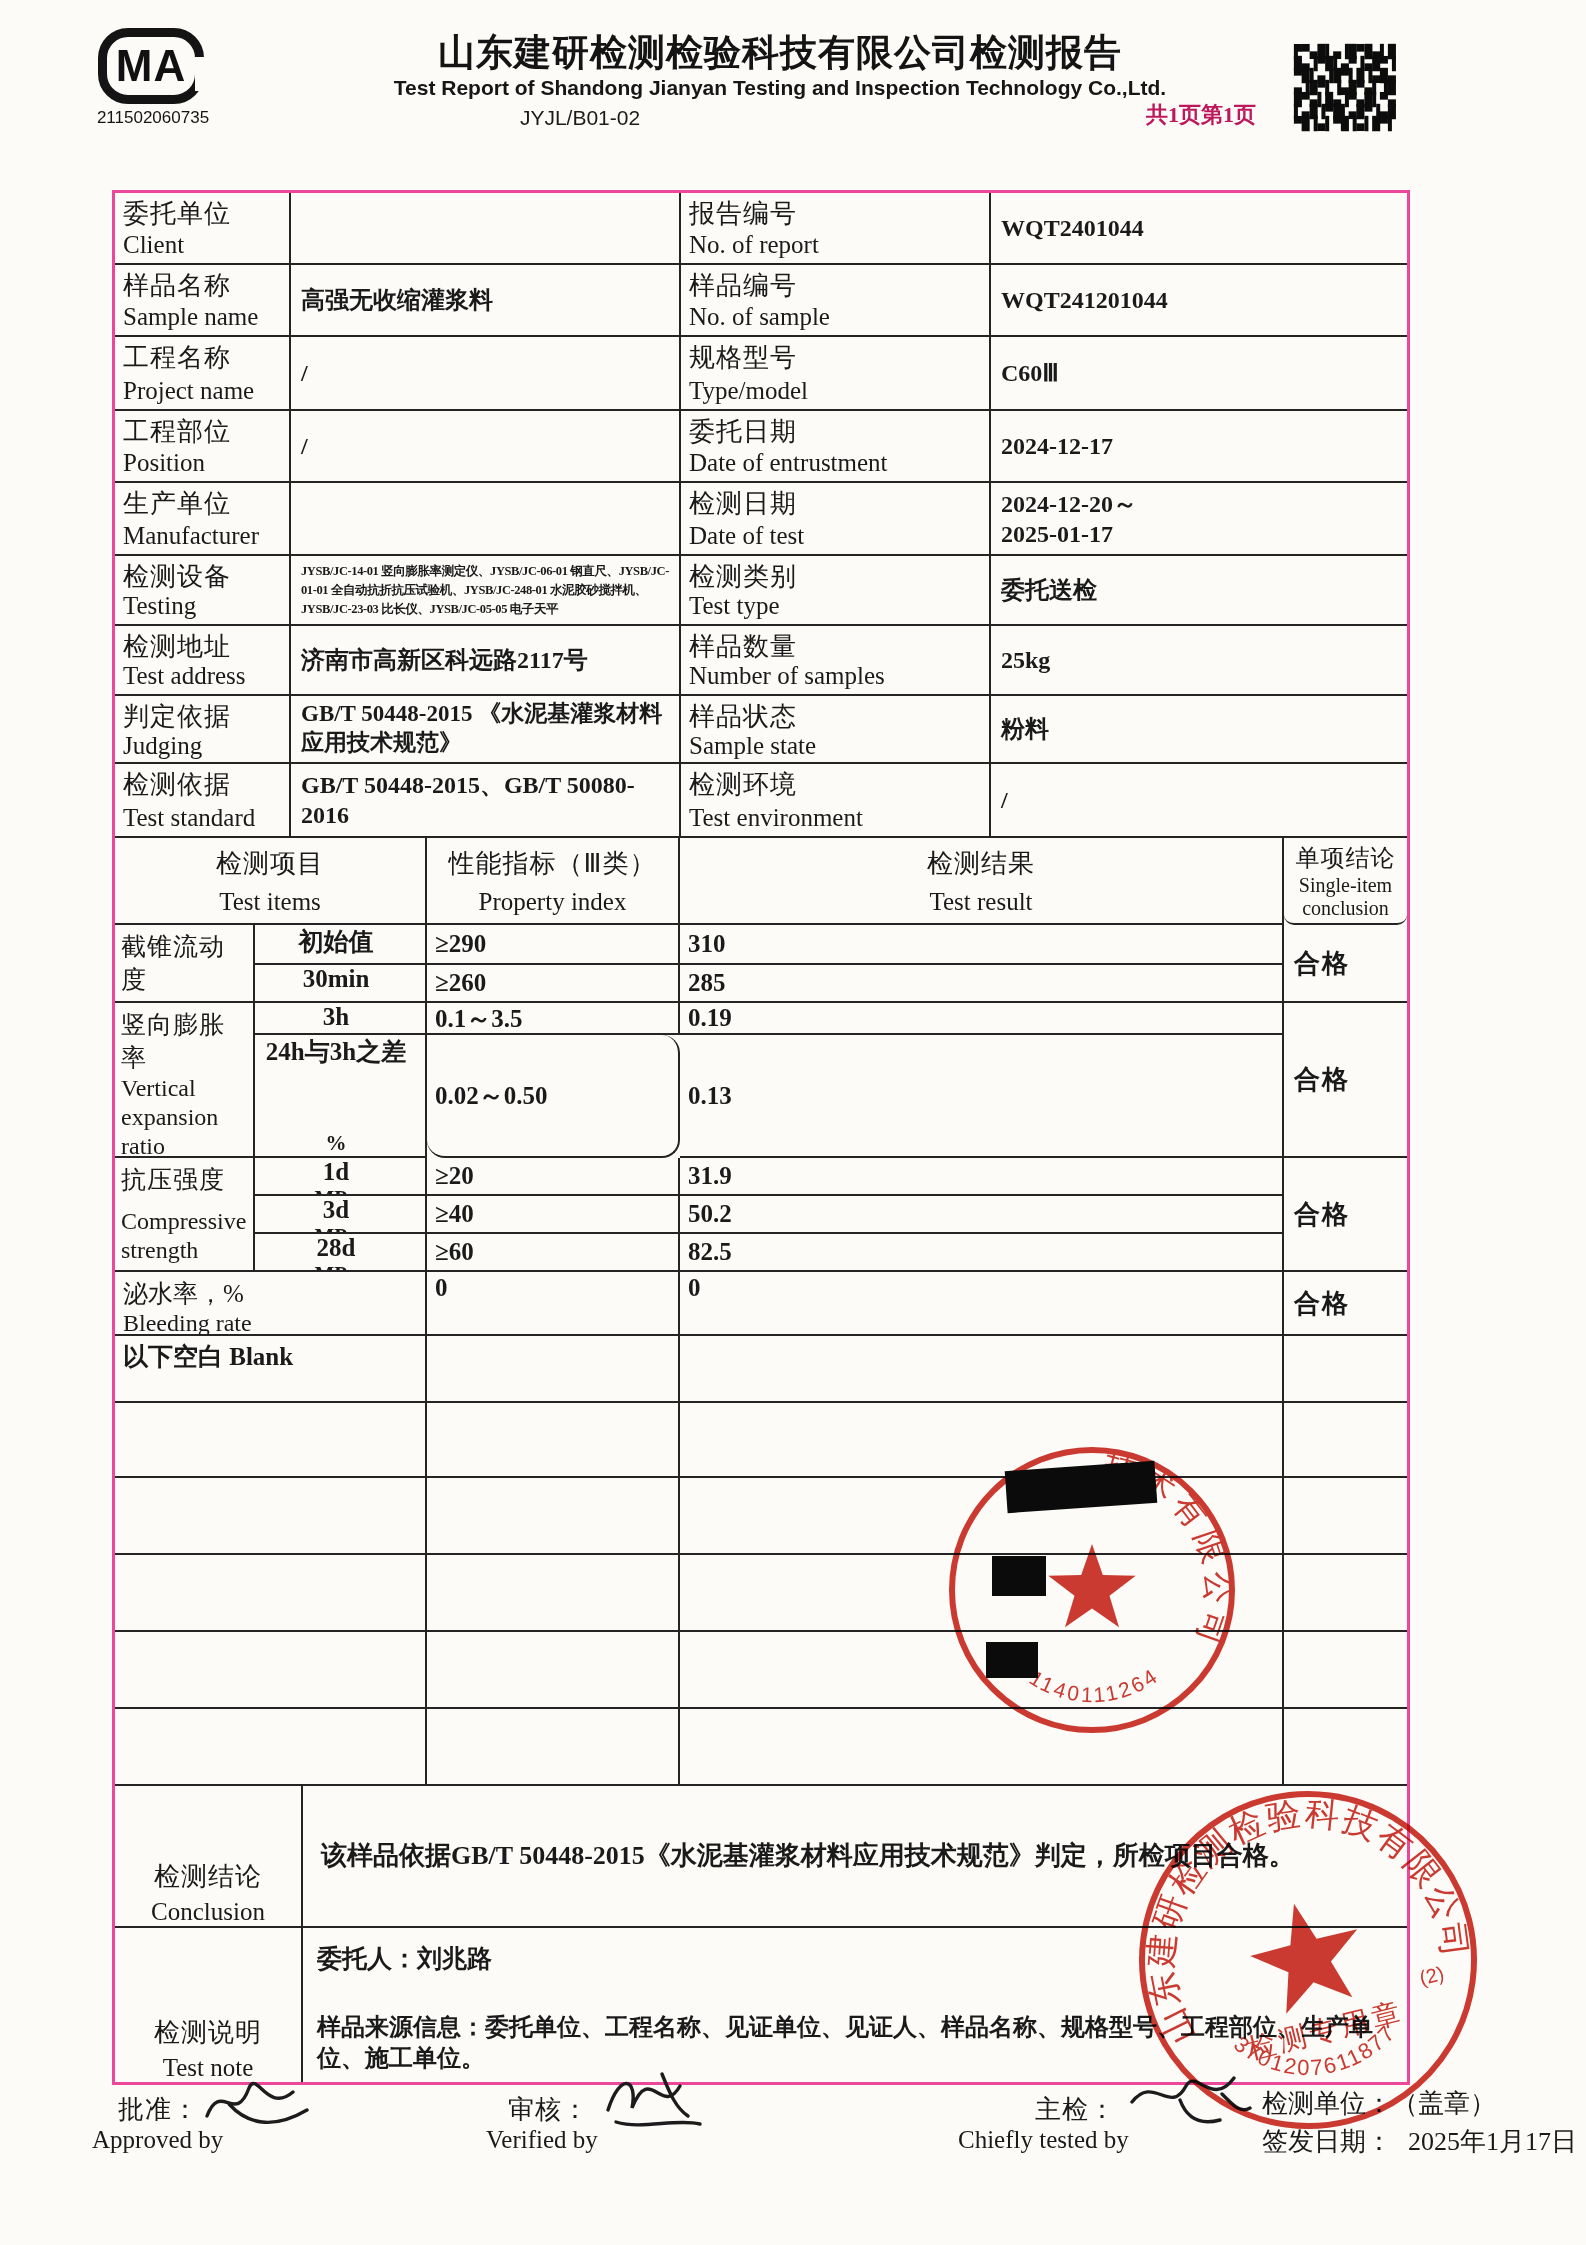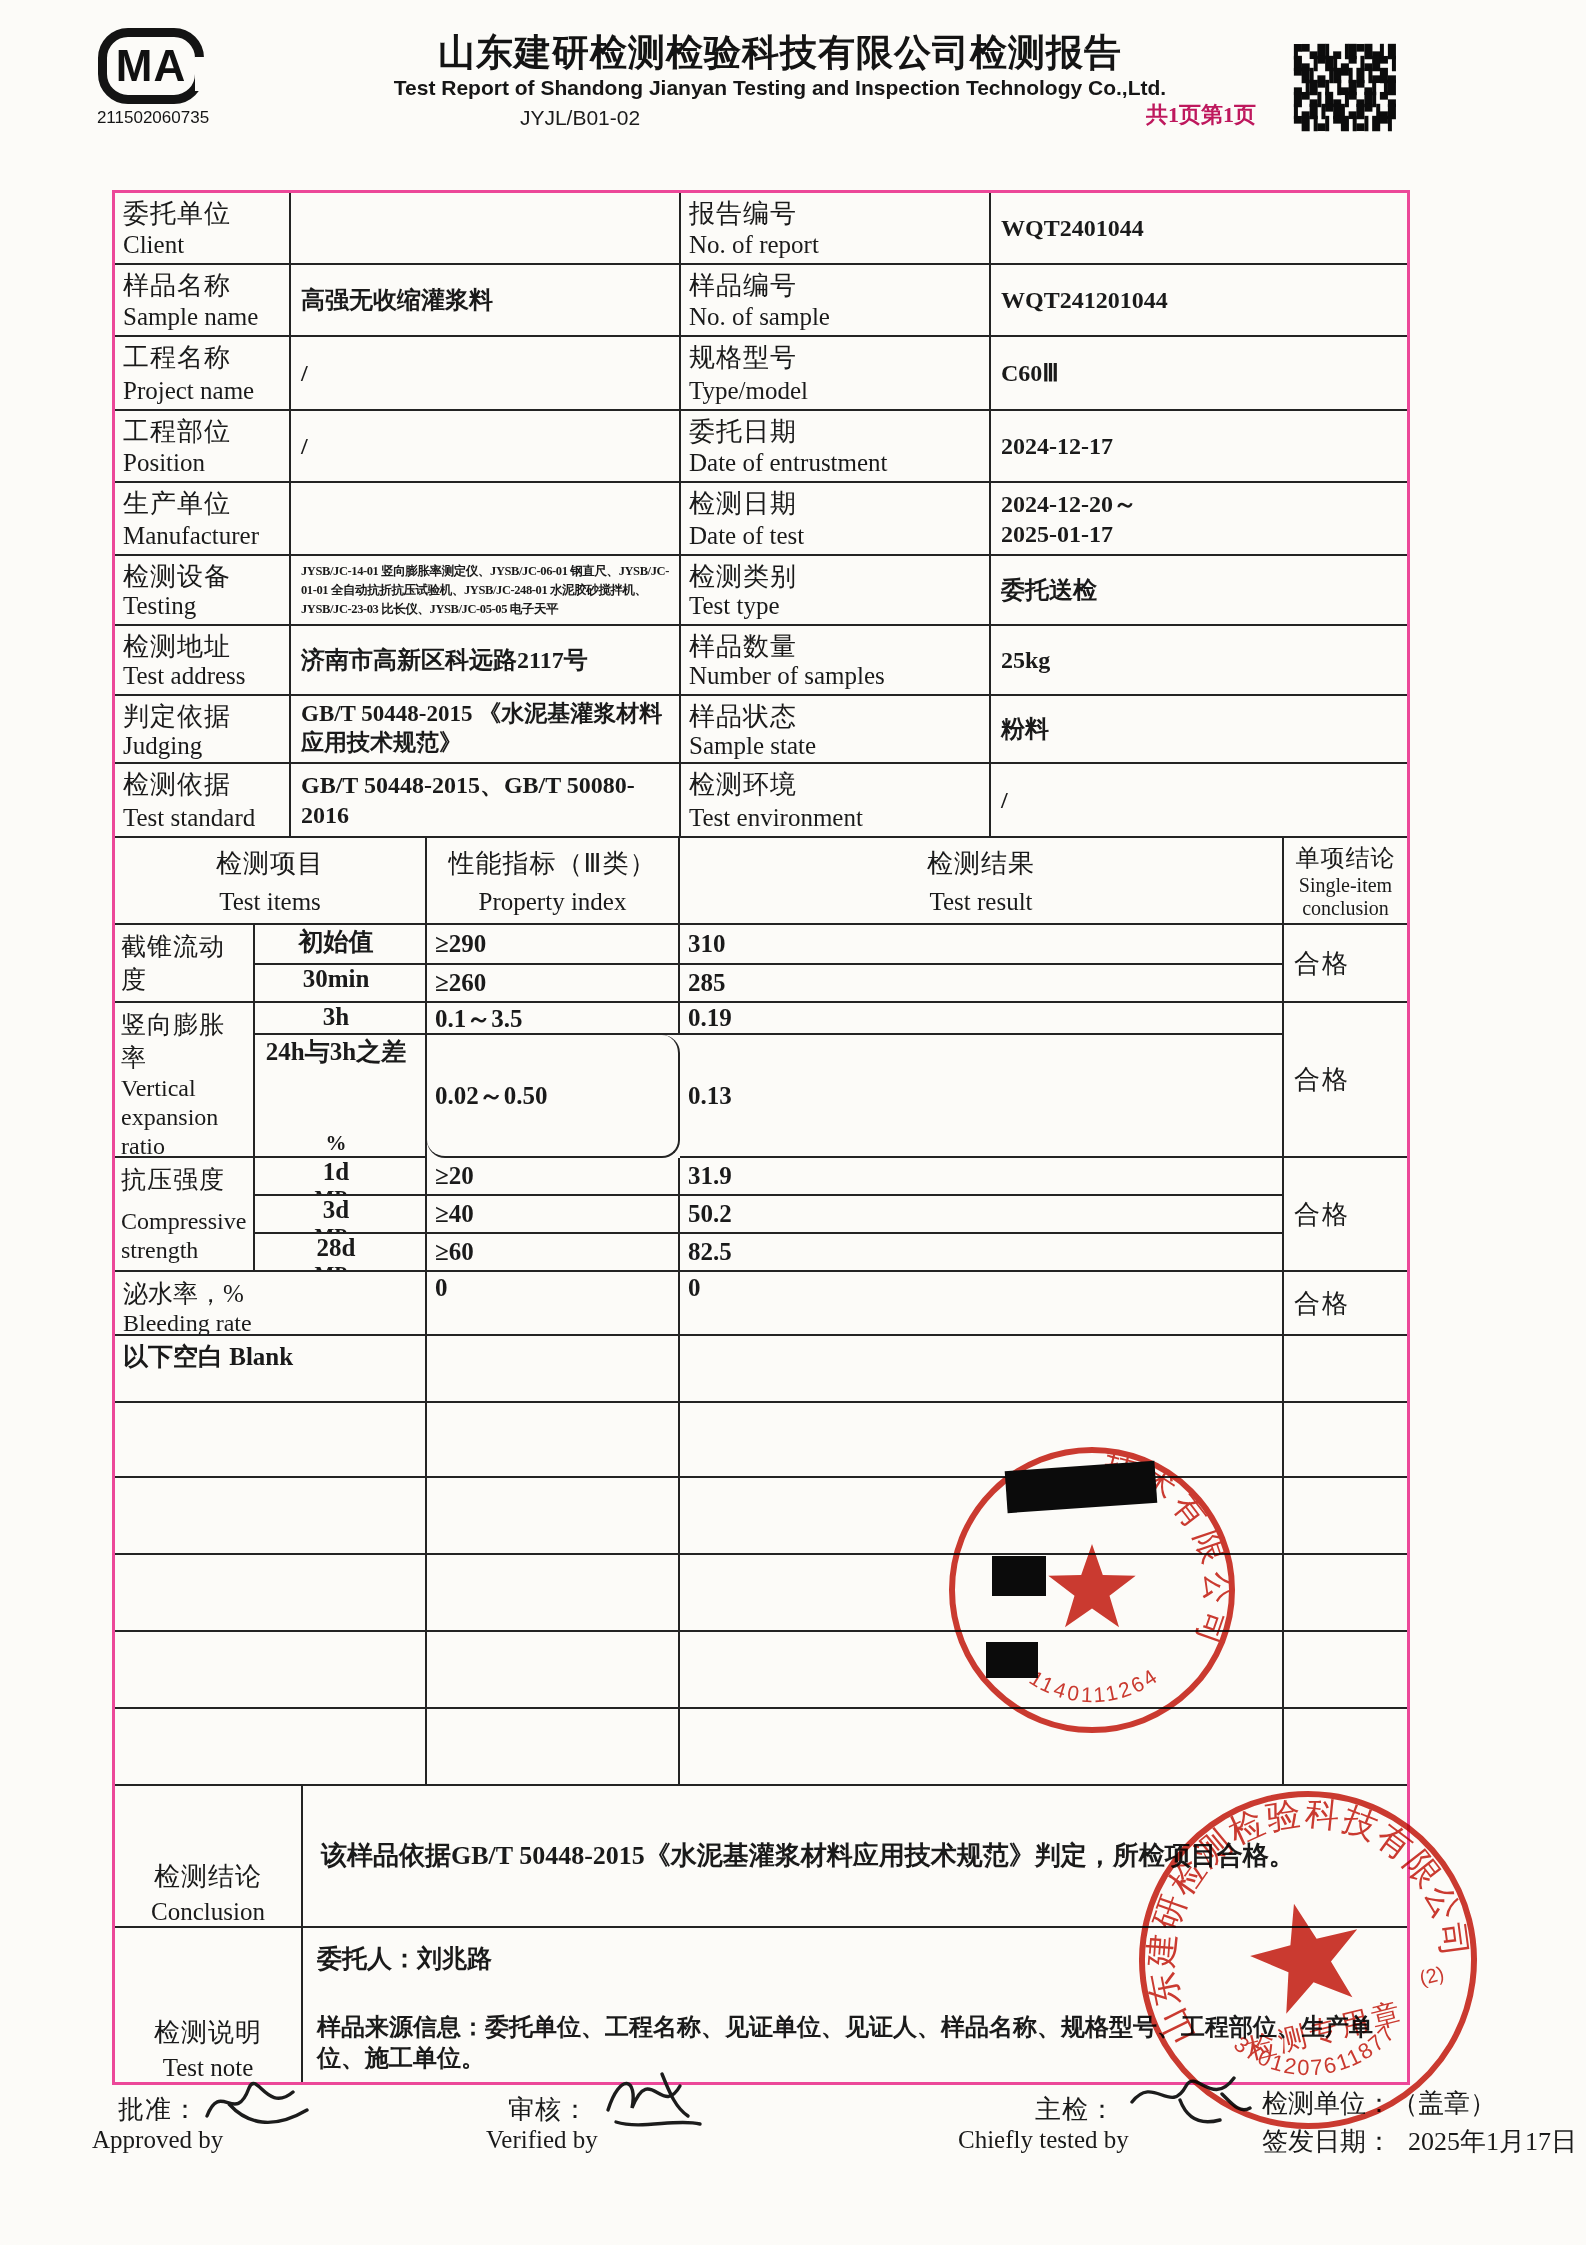--- a/index.html
+++ b/index.html
@@ -44,21 +44,21 @@
   .th .zh { font-size:26px; letter-spacing:1px; }
   .th .en { font-size:25px; }
   .th.sm .zh { font-size:24px; } .th.sm .en { font-size:20px; line-height:1.15; }
   .res-item { display:flex; flex-direction:column; justify-content:space-between; padding:5px 6px; }
   .res-item .zh { font-size:25px; letter-spacing:1px; }
   .res-item .en { font-size:24px; line-height:1.2; }
   .sub { display:flex; align-items:center; justify-content:space-between; padding:0 16px 0 8px;flex-direction:column; }
   .sub .nm { font-size:25px; font-weight:600; }
   .sub .un { font-size:21px; font-weight:700; }
   .dv { display:flex; align-items:center; padding:0 8px; font-size:25px; font-weight:600; }
-  .conc { display:flex; align-items:center; padding:0 10px; font-size:26px; font-weight:400; letter-spacing:2px; }
+  .conc { display:flex; align-items:center; padding:0 10px; font-size:26px; font-weight:700; letter-spacing:2px; }
   .twol { display:flex; flex-direction:column; justify-content:space-between; padding:5px 8px; }
   .twol .zh { font-size:25px; } .twol .en { font-size:24px; }
   
   .g-con { display:grid; grid-template-columns:188px 1104px; grid-template-rows:142px 154px; }
   .con-lab { display:flex; flex-direction:column; align-items:center; justify-content:flex-end; gap:4px; }
   .con-lab .zh { font-size:26px; letter-spacing:1px; }
   .con-lab .en { font-size:25px; }
   .con-text { display:flex; align-items:center; padding:6px 18px; font-size:26px; font-weight:600; line-height:1.4; }
   .note-body { display:flex; flex-direction:column; justify-content:space-between; padding:14px 18px 8px 14px; }
   .note-l1 { font-size:25px; font-weight:600; }
@@ -201,21 +201,21 @@
           <div class="en">Test items</div>
         </div>
       <div class="c th" style="grid-row:1; grid-column:3;">
           <div class="zh">性能指标（Ⅲ类）</div>
           <div class="en">Property index</div>
         </div>
       <div class="c th" style="grid-row:1; grid-column:4;">
           <div class="zh">检测结果</div>
           <div class="en">Test result</div>
         </div>
-      <div class="c th sm nr" style="grid-row:1; grid-column:5;">
+      <div class="c th sm nr" style="grid-row:1; grid-column:5;border-radius:10px;">
           <div class="zh">单项结论</div>
           <div class="en">Single-item</div>
           <div class="en">conclusion</div>
         </div>
 
       <div class="c res-item" style="grid-row:2/4; grid-column:1;">
           <div class="zh">截锥流动度</div>
           <div class="en">Fluidity</div>
         </div>
       <div class="c sub" style="grid-row:2; grid-column:2;">

